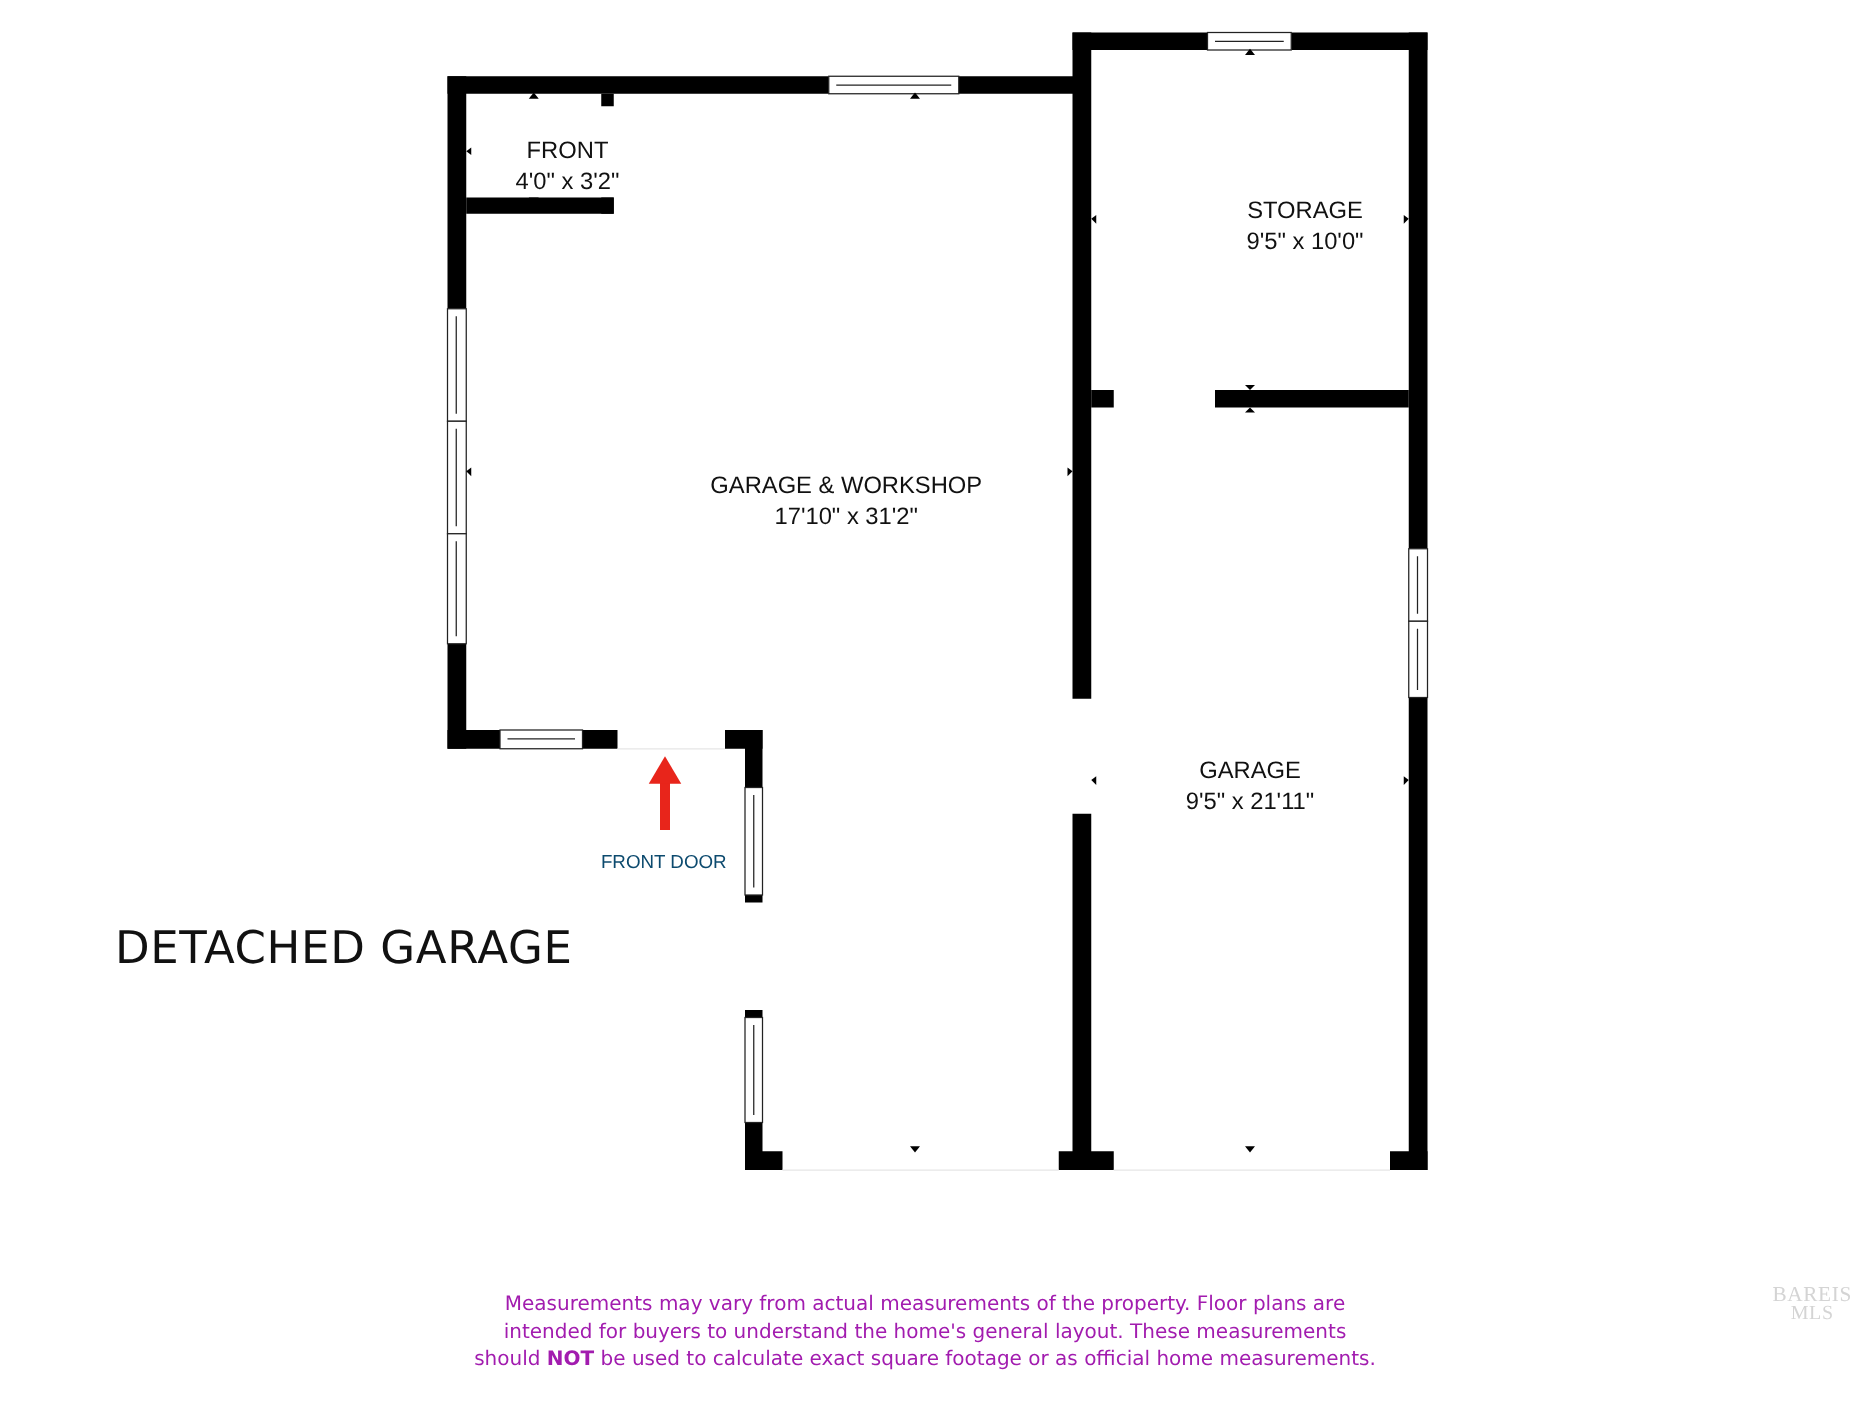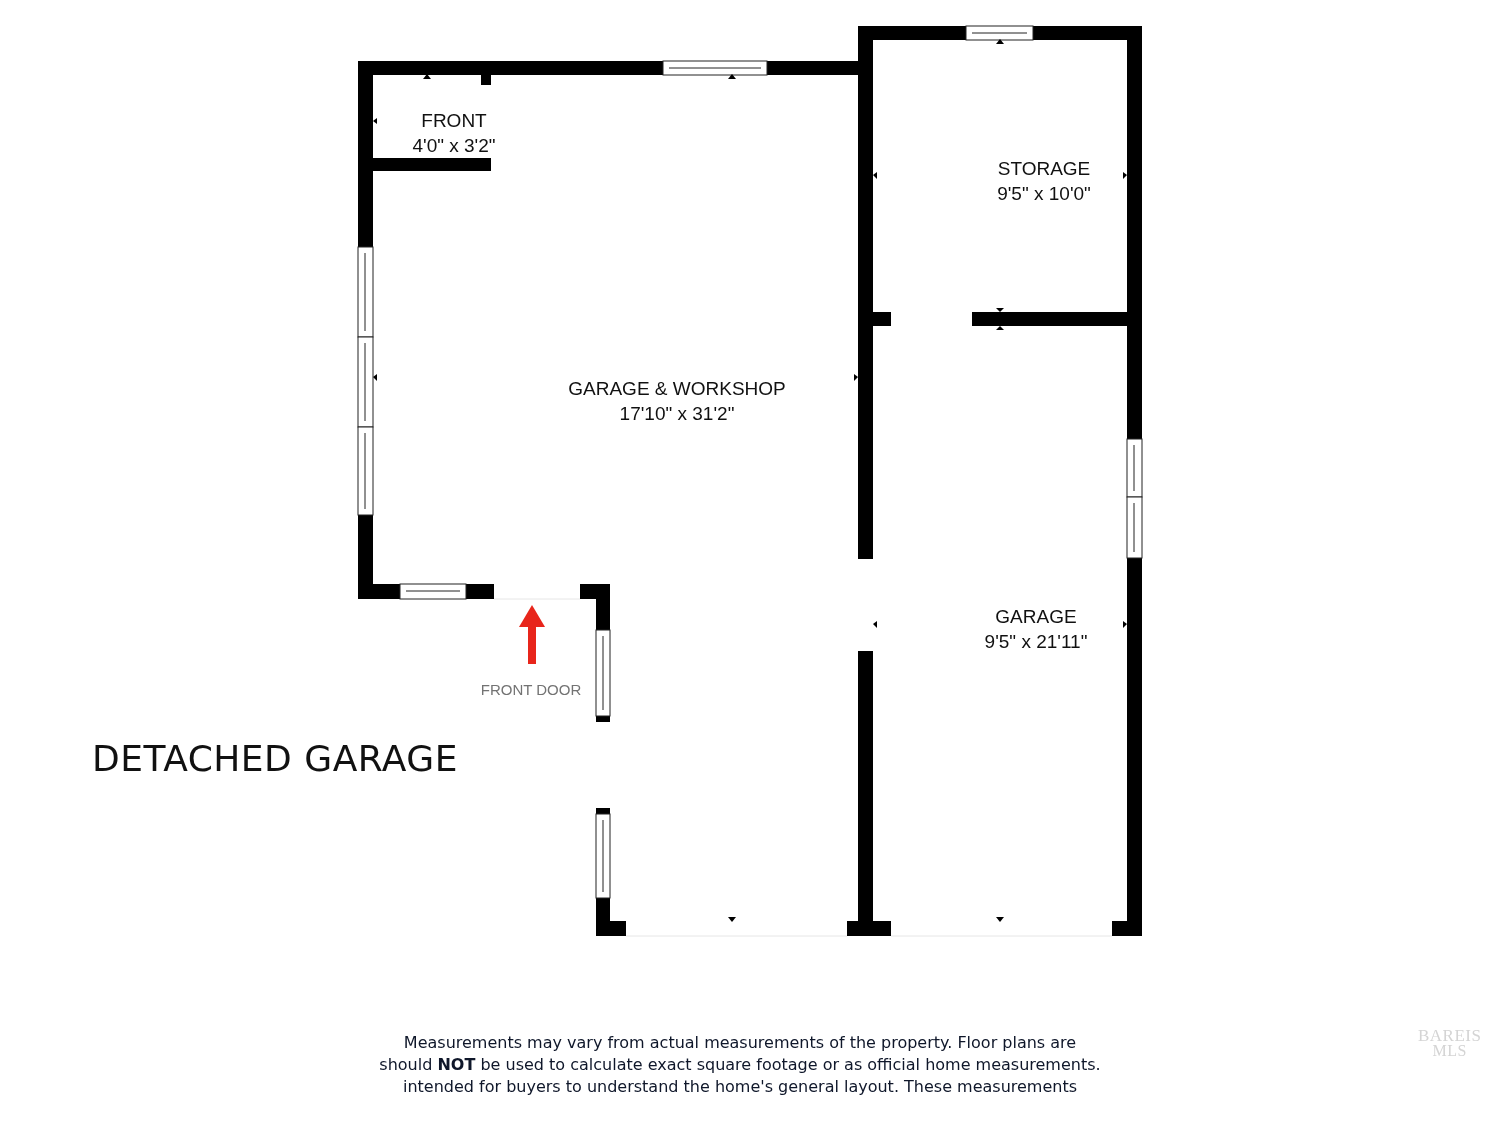--- a/index.html
+++ b/index.html
@@ -1,21 +1,21 @@
 <!DOCTYPE html>
 <html><head>
   <meta charset="utf-8">
   <style>
     html, body { margin: 0; padding: 0; background: #ffffff; }
     body { width: 1500px; height: 1125px; position: relative; overflow: hidden; font-family: "Liberation Sans", sans-serif; color: #111; }
     #plan { position: absolute; left: 0; top: 0; width: 1500px; height: 1125px; }
     .room-label { position: absolute; text-align: center; font-family: "Liberation Sans", sans-serif; font-size: 19px; line-height: 25px; color: #111; white-space: nowrap; transform: translateX(-50%); }
-    .fd-label { position: absolute; font-size: 15px; font-family: "Liberation Sans", sans-serif; color: #737373; white-space: nowrap; transform: translateX(-50%); }
+    .fd-label { position: absolute; font-size: 15px; font-family: "Liberation Sans", sans-serif; color: #0c4a6e; white-space: nowrap; transform: translateX(-50%); }
     .title { position: absolute; left: 92px; top: 738px; font-family: "DejaVu Sans", sans-serif; font-size: 36px; letter-spacing: 0.5px; color: #111; white-space: nowrap; }
-    .disclaimer { position: absolute; left: 340px; width: 800px; top: 1032px; text-align: center; font-family: "DejaVu Sans", sans-serif; font-size: 16px; line-height: 22px; color: #0f172a; }
+    .disclaimer { position: absolute; left: 340px; width: 800px; top: 1032px; text-align: center; font-family: "DejaVu Sans", sans-serif; font-size: 16px; line-height: 22px; color: #a21caf; }
     .disclaimer b { font-weight: bold; }
     .logo { position: absolute; left: 1418px; top: 1028px; font-family: "Liberation Serif", serif; font-size: 17px; color: #d4d4d4; line-height: 15px; letter-spacing: 0.5px; }
     .logo .mls { display: block; text-align: center; font-size: 16px; }
   </style>
 </head>
 <body>
 
 <svg id="plan" viewBox="0 0 1500 1125" xmlns="http://www.w3.org/2000/svg">
   <g fill="#000">
 
@@ -121,31 +121,31 @@
 <div class="room-label" style="left:1044px; top:156px;">
   <div>STORAGE</div>
   <div>9'5" x 10'0"</div>
 </div>
 
 <div class="room-label" style="left:677px; top:376px;">
   <div>GARAGE &amp; WORKSHOP</div>
   <div>17'10" x 31'2"</div>
 </div>
 
-<div class="room-label" style="left:1000px; top:604px;margin-left:36px;">
+<div class="room-label" style="left:1000px; top:604px;">
   <div>GARAGE</div>
   <div>9'5" x 21'11"</div>
 </div>
 
 <div class="fd-label" style="left:531px; top:681px;">FRONT DOOR</div>
 
 <div class="title">DETACHED GARAGE</div>
 
 <div class="disclaimer">
   <div>Measurements may vary from actual measurements of the property. Floor plans are</div>
+  <div>intended for buyers to understand the home's general layout. These measurements</div>
   <div><span>should </span><b>NOT</b><span> be used to calculate exact square footage or as official home measurements.</span></div>
-  <div>intended for buyers to understand the home's general layout. These measurements</div>
 </div>
 
 <div class="logo">
   <span>BAREIS</span>
   <span class="mls">MLS</span>
 </div>
 
 </body></html>

